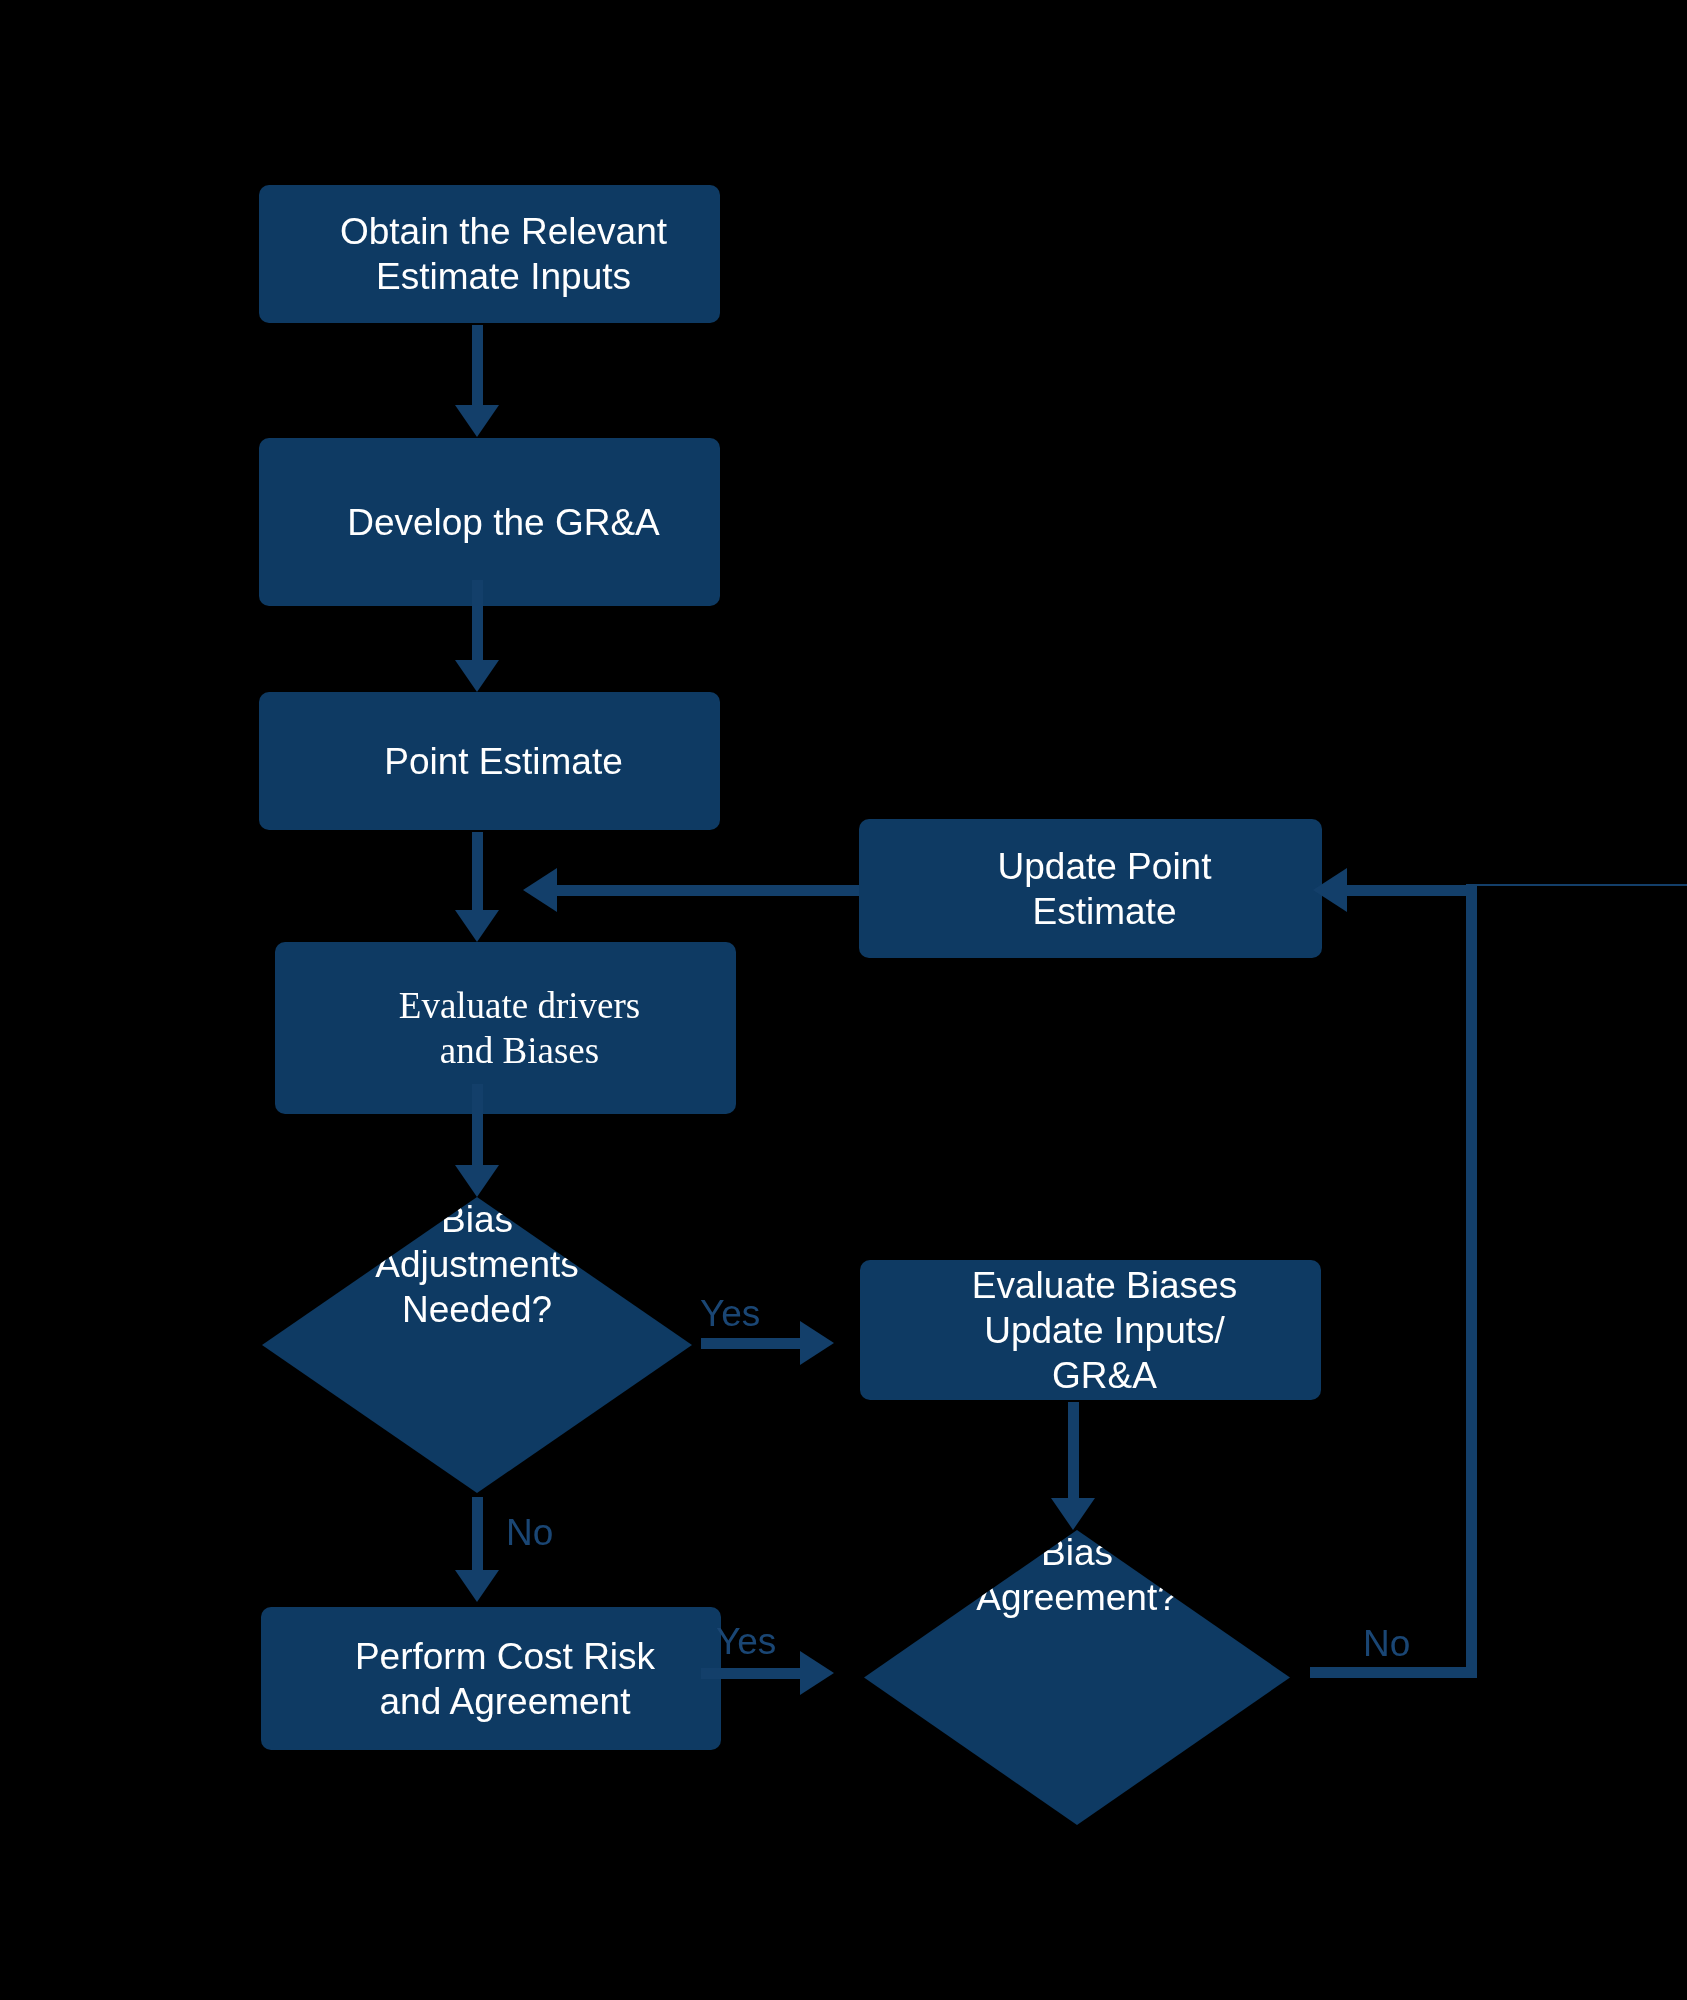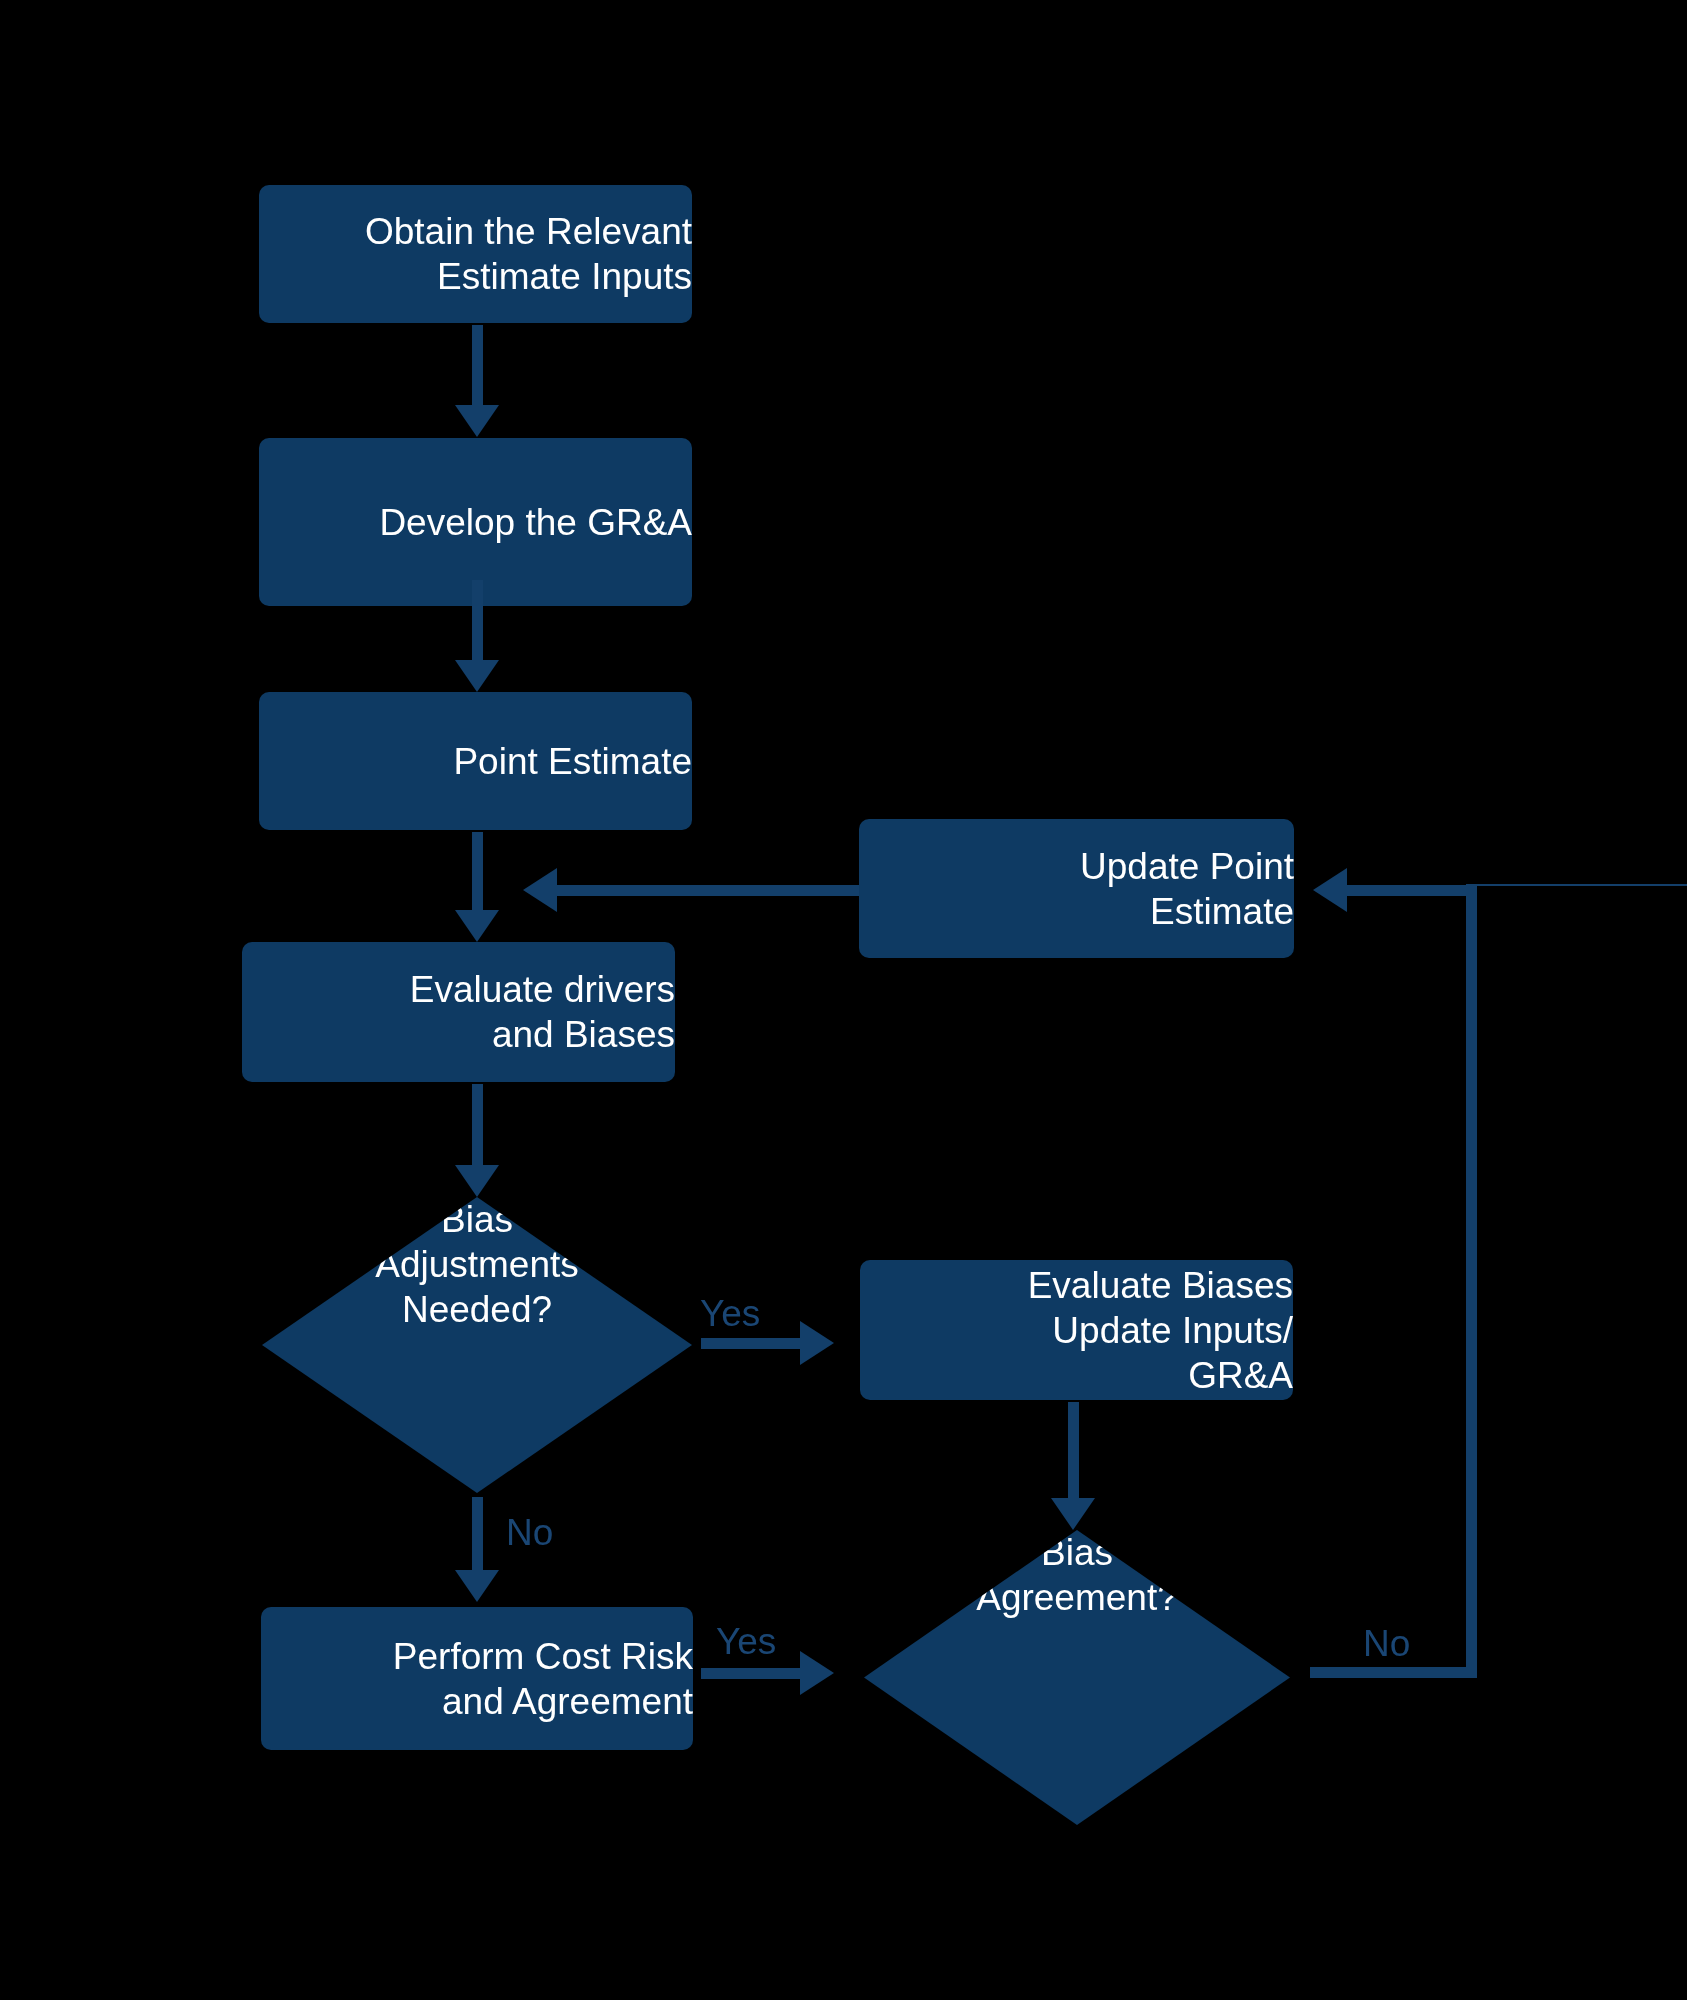--- a/index.html
+++ b/index.html
@@ -13,24 +13,25 @@
     overflow: hidden;
   }
   .node {
     position: absolute;
     background: var(--shape-fill, #0e3a63);
     color: var(--node-text, #ffffff);
     border-radius: 10px;
     display: flex;
     flex-direction: column;
     justify-content: center;
-    align-items: flex-end;
+    align-items: center;
     text-align: center;
     font-size: 37px;
     line-height: 45px;
+    padding-left: 28px;
   }
   .diamond {
     position: absolute;
     background: var(--shape-fill, #0e3a63);
     clip-path: polygon(50% 0, 100% 50%, 50% 100%, 0 50%);
     color: var(--node-text, #ffffff);
     display: flex;
     flex-direction: column;
     justify-content: flex-start;
     align-items: center;
@@ -82,21 +83,21 @@
   </div>
 
   <div class="node" style="left:259px; top:438px; width:433px; height:168px;">
     <span>Develop the GR&amp;A</span>
   </div>
 
   <div class="node" style="left:259px; top:692px; width:433px; height:138px;">
     <span>Point Estimate</span>
   </div>
 
-  <div class="node" style="left:242px; top:942px; width:433px; height:140px;">
+  <div class="node" style="left:275px; top:942px; width:433px; height:172px;font-family:Liberation Serif, serif;">
     <span>Evaluate drivers</span>
     <span>and Biases</span>
   </div>
 
   <div class="node" style="left:859px; top:819px; width:435px; height:139px;">
     <span>Update Point</span>
     <span>Estimate</span>
   </div>
 
   <div class="node" style="left:860px; top:1260px; width:433px; height:140px;">

